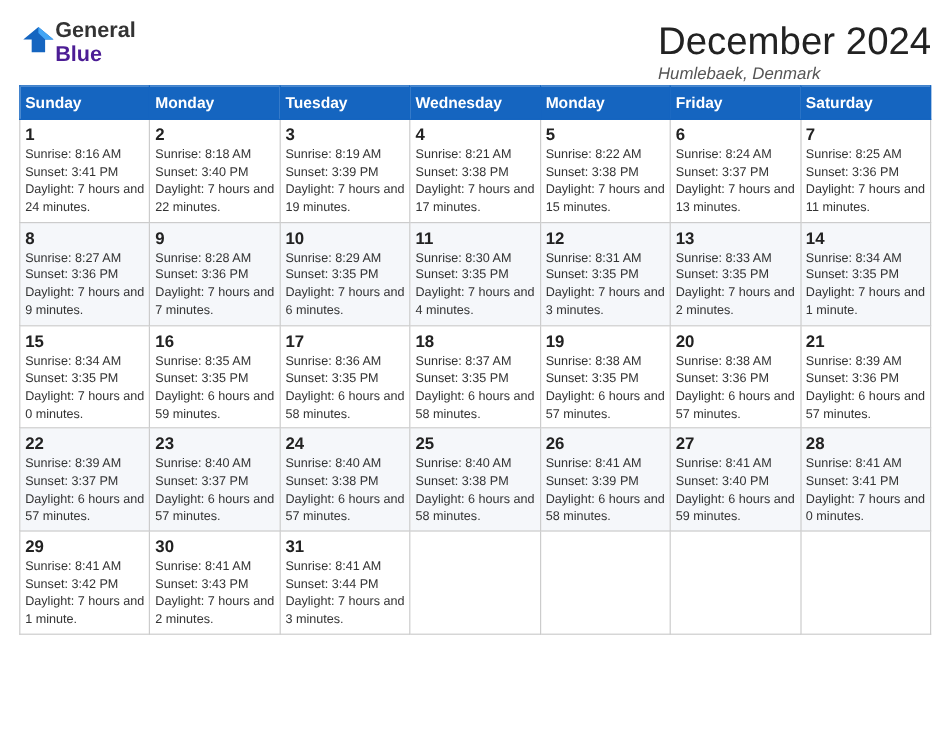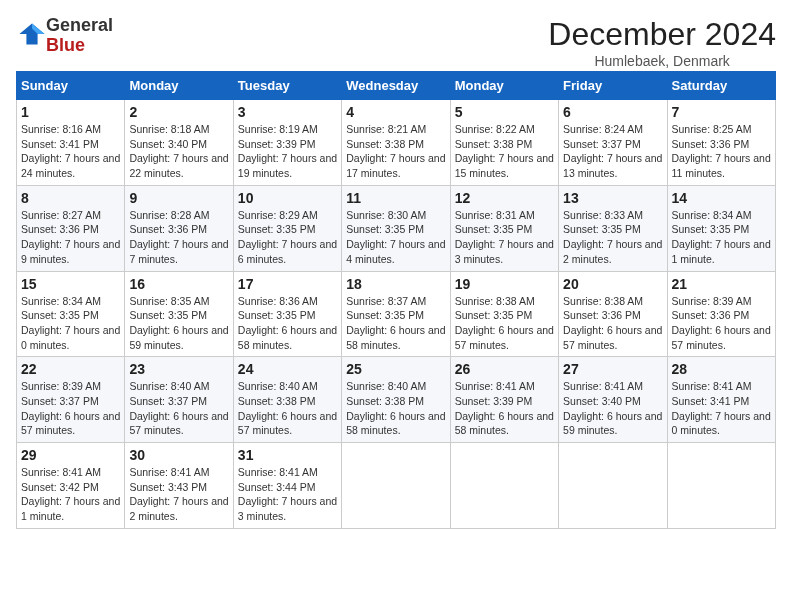--- a/index.html
+++ b/index.html
@@ -20,35 +20,36 @@
       display: flex;
       align-items: center;
       gap: 0;
     }
     .logo-text {
       font-size: 18px;
       font-weight: bold;
       line-height: 1.1;
     }
     .logo-general { color: #333; }
-    .logo-blue { color: #b91c1c; text-align: right; }
+    .logo-blue { color: #4c1d95; text-align: right; }
     .logo-icon {
       width: 28px;
       height: 28px;
       margin-left: 2px;
     }
-    .title-block { text-align: center; }
+    .title-block { text-align: left; }
     .month-title {
       font-size: 32px;
       font-weight: normal;
       color: #222;
     }
     .location {
       font-size: 14px;
       color: #555;
+      font-style: italic;
     }
     .calendar {
       width: 100%;
       border-collapse: collapse;
       font-size: 11px;
     }
     .calendar th {
       background: #1565c0;
       color: #fff;
       padding: 6px 4px;

